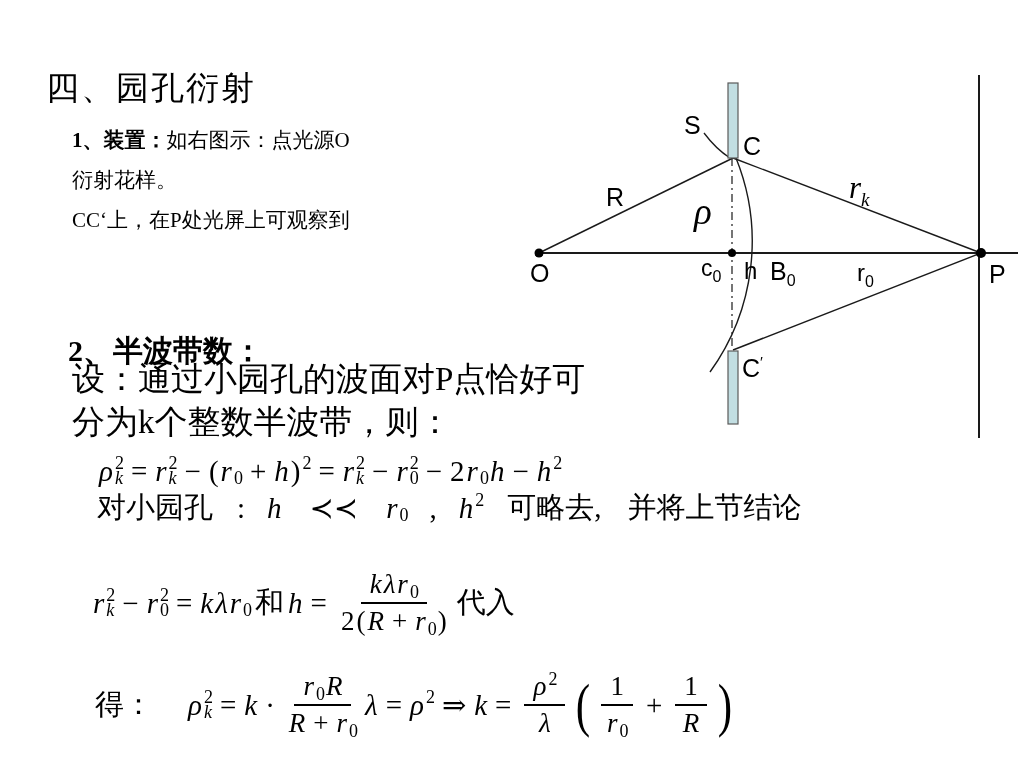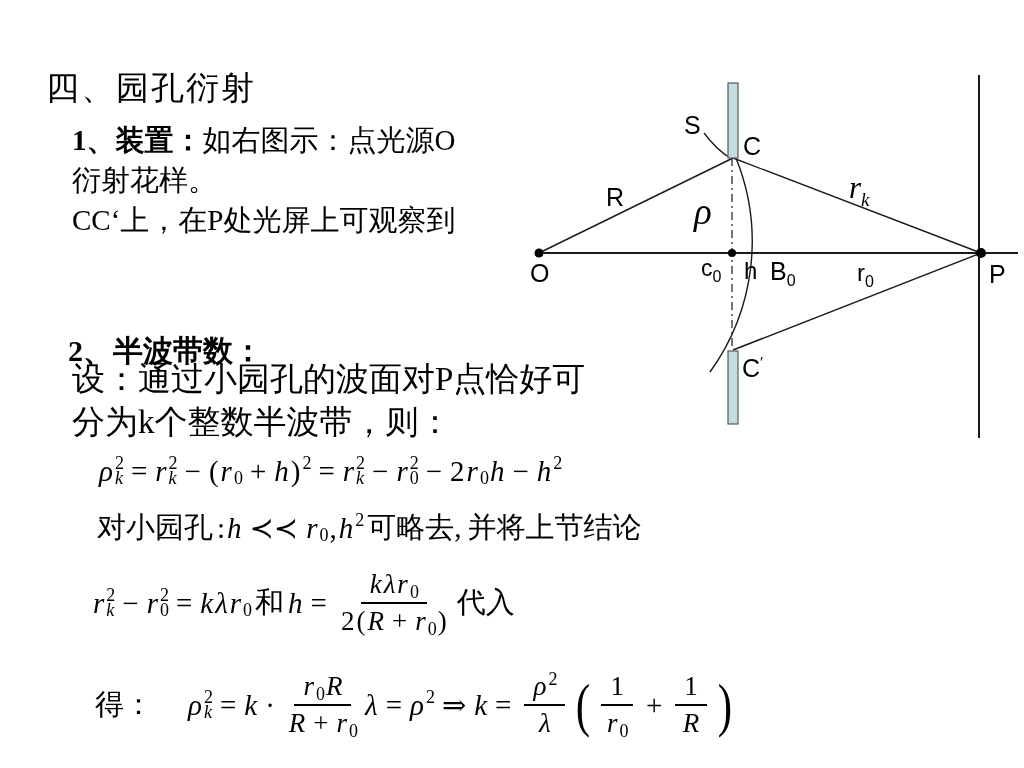--- a/index.html
+++ b/index.html
@@ -1,21 +1,21 @@
 <!DOCTYPE html>
 <html><head>
 <meta charset="utf-8">
 <style>
   html,body{margin:0;padding:0;background:#888;}
   .slide{position:relative;width:1024px;height:768px;background:#ffffff;overflow:hidden;
          font-family:"Liberation Serif","DejaVu Serif",serif;color:#000;}
   .abs{position:absolute;}
   
   .title{font-size:33px;font-weight:normal;letter-spacing:2px;}
-  .para{font-size:29px;line-height:40px;}
+  .para{font-size:21px;line-height:40px;}
   .para .bold{font-weight:bold;}
   .heading{font-size:30px;font-weight:bold;}
   .para2{font-size:33px;line-height:43px;}
   
   .mathline{position:absolute;display:flex;align-items:center;white-space:nowrap;font-size:29px;}
   .mathline .var{font-family:"Liberation Serif","DejaVu Serif",serif;font-style:italic;margin:0 1px;}
   .mathline .up{font-family:"Liberation Serif","DejaVu Serif",serif;margin:0 1px;}
   .mathline .o{margin:0 7px;}
   .mathline .cjk{font-style:normal;margin:0 3px;}
   .mathline .gap{margin-right:34px;}
@@ -114,21 +114,21 @@
       <span class="up o">−</span>
       <span class="tok">
         <span class="var">h</span>
         <span class="supsub">
           <span class="sup">2</span>
           <span class="sub"></span>
         </span>
       </span>
     </div>
 
-  <div class="mathline" style="left:94px;top:504px;height:48px;">
+  <div class="mathline" style="left:94px;top:484px;height:48px;gap:20px;">
       <span class="up cjk">对小园孔</span>
       <span class="up">:</span>
       <span class="var">h</span>
       <span class="up o">≺≺</span>
       <span class="tok">
         <span class="var">r</span>
         <span class="supsub">
           <span class="sup"></span>
           <span class="sub">0</span>
         </span>

